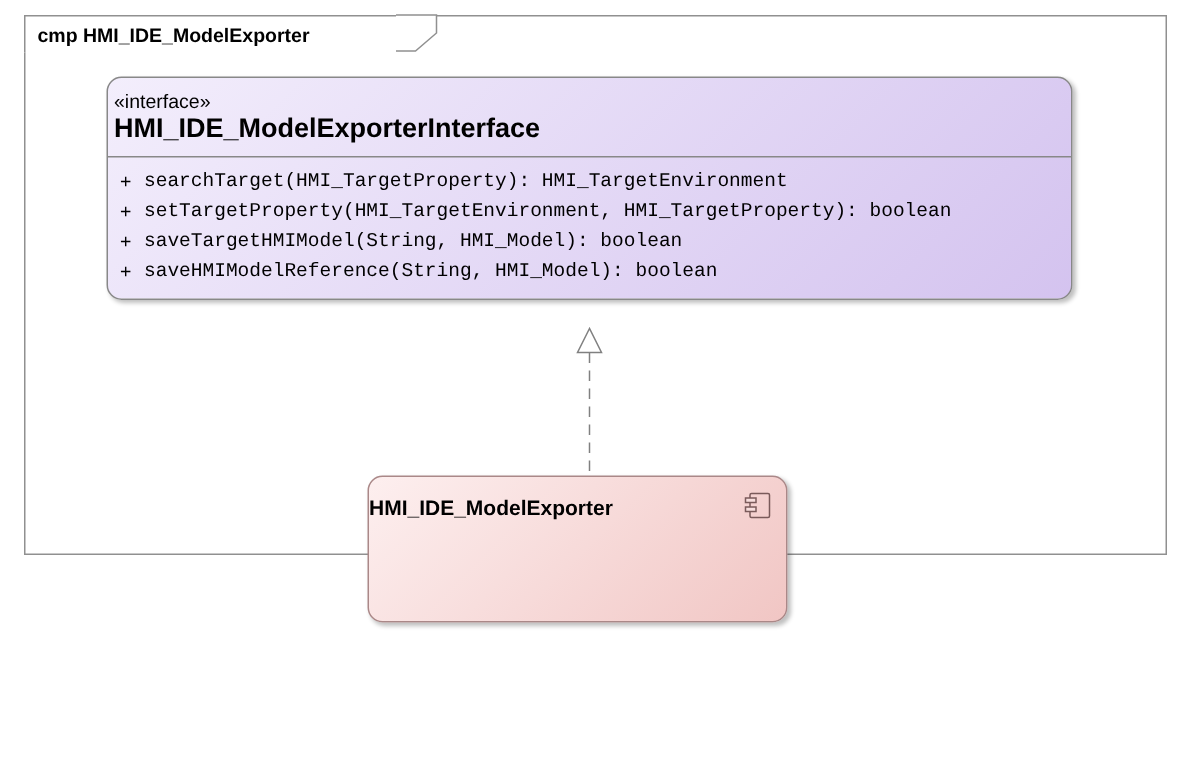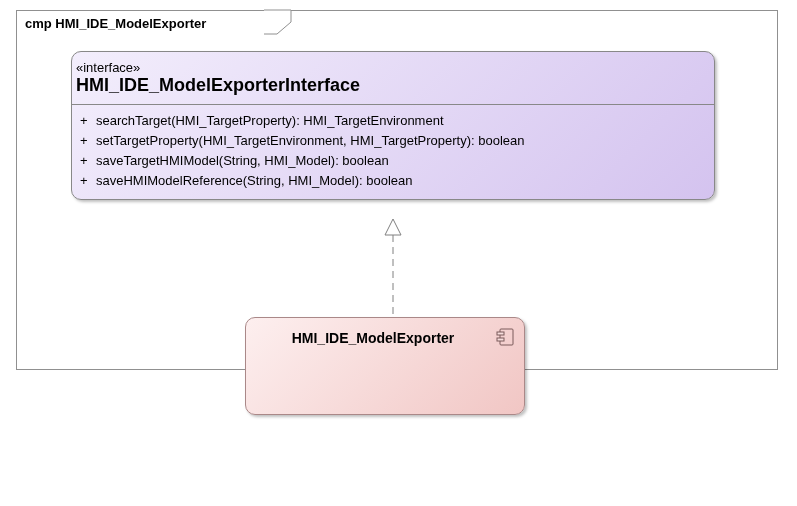--- a/index.html
+++ b/index.html
@@ -80,35 +80,36 @@
     font-size: 13px;
   }
   .vis {
     width: 16px;
     text-align: left;
     flex-shrink: 0;
   }
   .sig {
     flex: 1;
     white-space: nowrap;
+    font-family: Liberation Mono, monospace;
   }
   .component-box {
     position: absolute;
     left: 228px;
     top: 306px;
     width: 280px;
     height: 98px;
     border: 1px solid #a88;
     border-radius: 10px;
     box-shadow: 2px 2px 3px rgba(0,0,0,0.25);
     background: linear-gradient(135deg, #fdefef 0%, #f1c6c4 100%);
     box-sizing: border-box;
   }
   .component-title {
-    text-align: center;
+    text-align: left;
     font-weight: bold;
     font-size: 14px;
     padding-top: 12px;
     padding-right: 24px;
   }
   .component-icon {
     position: absolute;
     right: 10px;
     top: 10px;
   }

